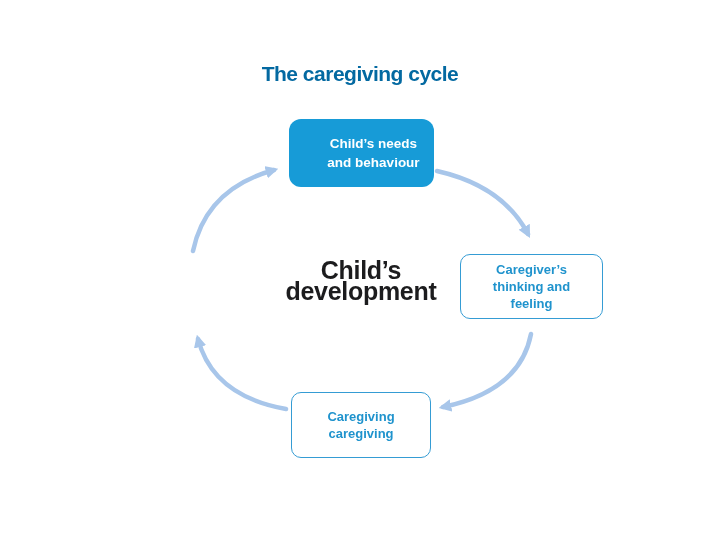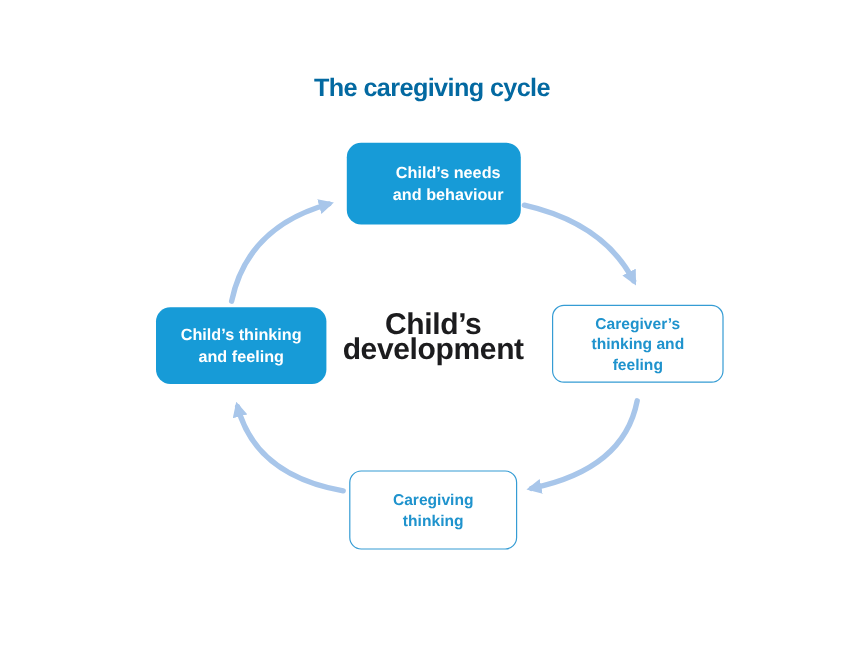--- a/index.html
+++ b/index.html
@@ -97,21 +97,19 @@
   </svg>
 
   <div class="node filled node-top">Child’s needs
 and behaviour</div>
 
   <div class="node outline node-right">Caregiver’s
 thinking and
 feeling</div>
 
   <div class="node outline node-bottom">Caregiving
-thinking</div>
+caregiving</div>
 
-  <div class="node filled node-left">Child’s thinking
-and feeling</div>
 
   <div class="center-label">Child’s
 development</div>
 
 </div>
 
 </body></html>

